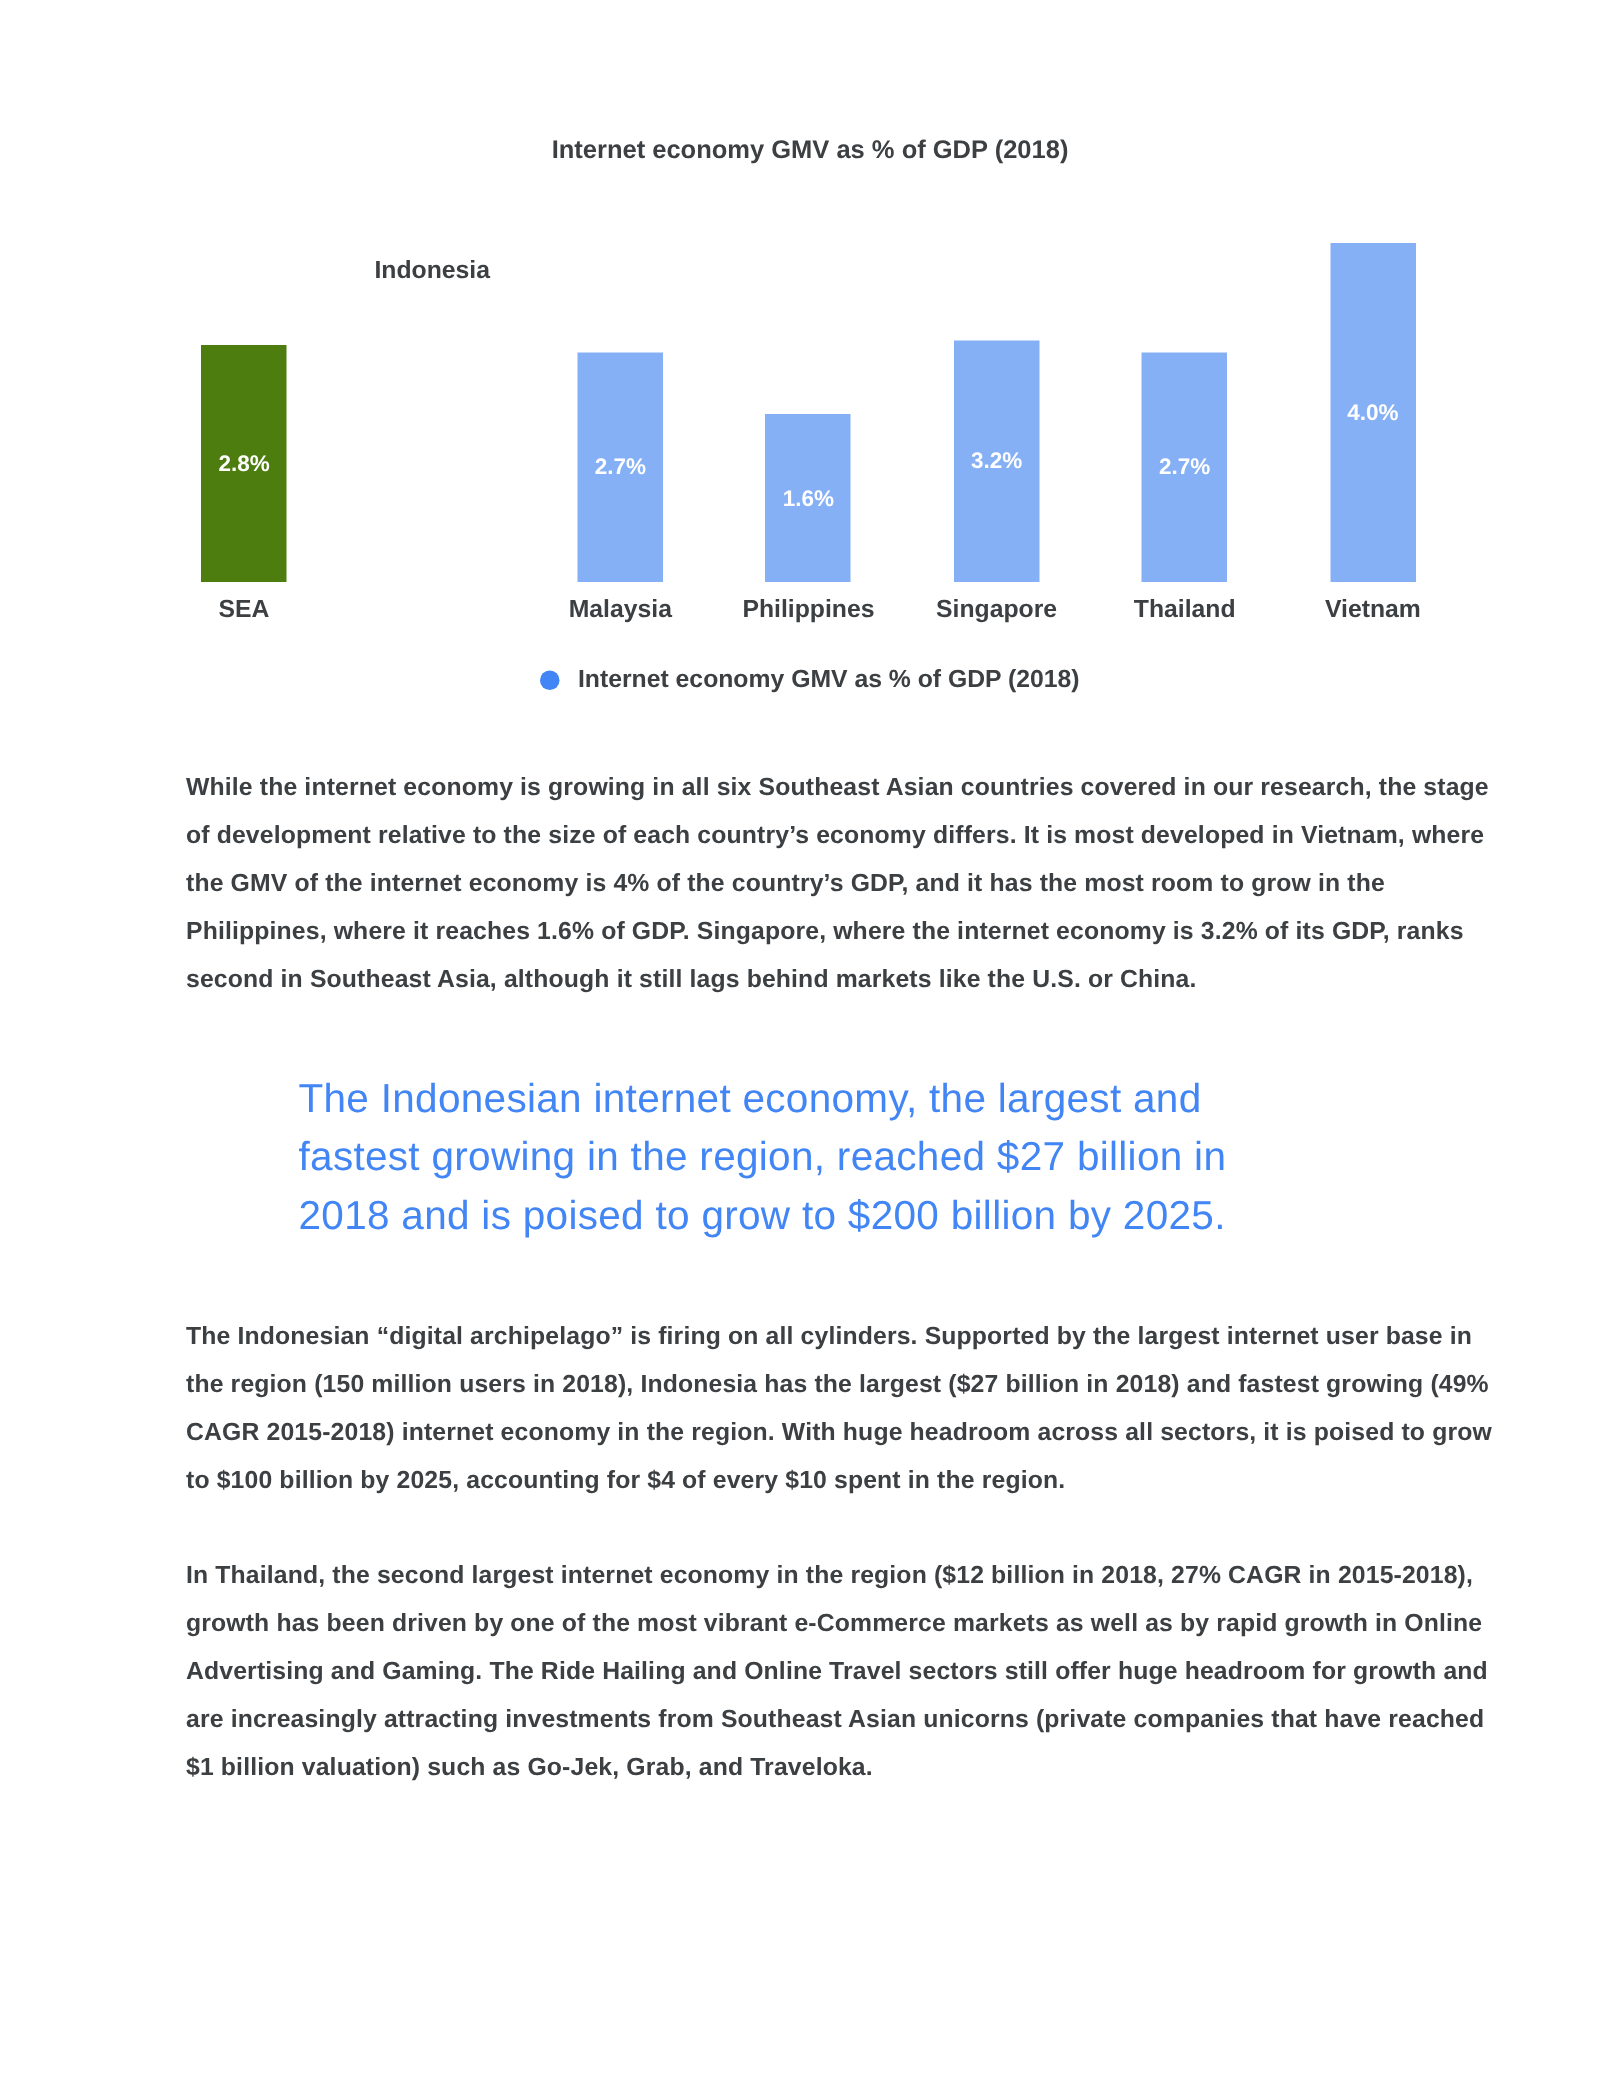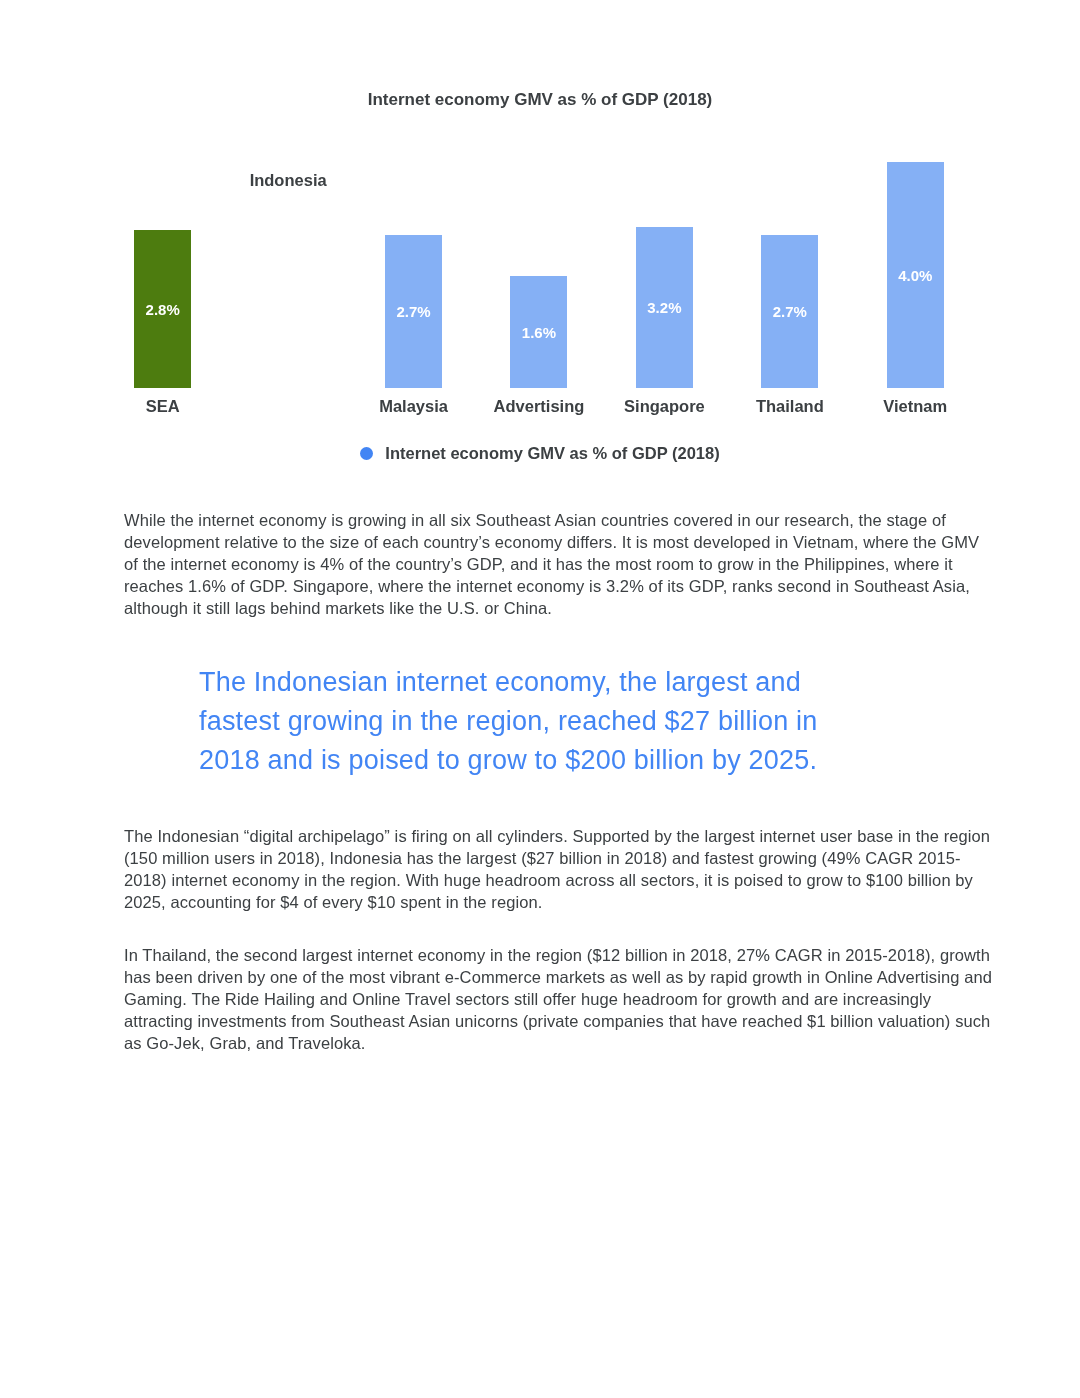--- a/index.html
+++ b/index.html
@@ -77,23 +77,24 @@
     color: #3c4043;
   }
 
   
   .body-copy {
     width: 872px;
     margin-left: 124px;
   }
   .para {
     font-size: 16.5px;
-    line-height: 22px;
+    line-height: 32px;
     color: #3c4043;
     letter-spacing: 0.1px;
+    font-weight: bold;
   }
   .para-1 { margin-top: 46px; }
   .pull-quote {
     margin: 44px 0 0 75px;
     width: 662px;
     font-size: 27px;
     line-height: 39px;
     color: #4285f4;
     letter-spacing: 0.2px;
   }
@@ -126,21 +127,21 @@
           </div>
         </div>
         <div class="cat-label">Malaysia</div>
       </div>
       <div class="chart-col">
         <div class="bar-area">
           <div class="bar" style="height: 112px; background: rgb(133, 176, 245);">
             <span class="bar-value" style="color: rgb(255, 255, 255);">1.6%</span>
           </div>
         </div>
-        <div class="cat-label">Advertising</div>
+        <div class="cat-label">Philippines</div>
       </div>
       <div class="chart-col">
         <div class="bar-area">
           <div class="bar" style="height: 161px; background: rgb(133, 176, 245);">
             <span class="bar-value" style="color: rgb(255, 255, 255);">3.2%</span>
           </div>
         </div>
         <div class="cat-label">Singapore</div>
       </div>
       <div class="chart-col">

